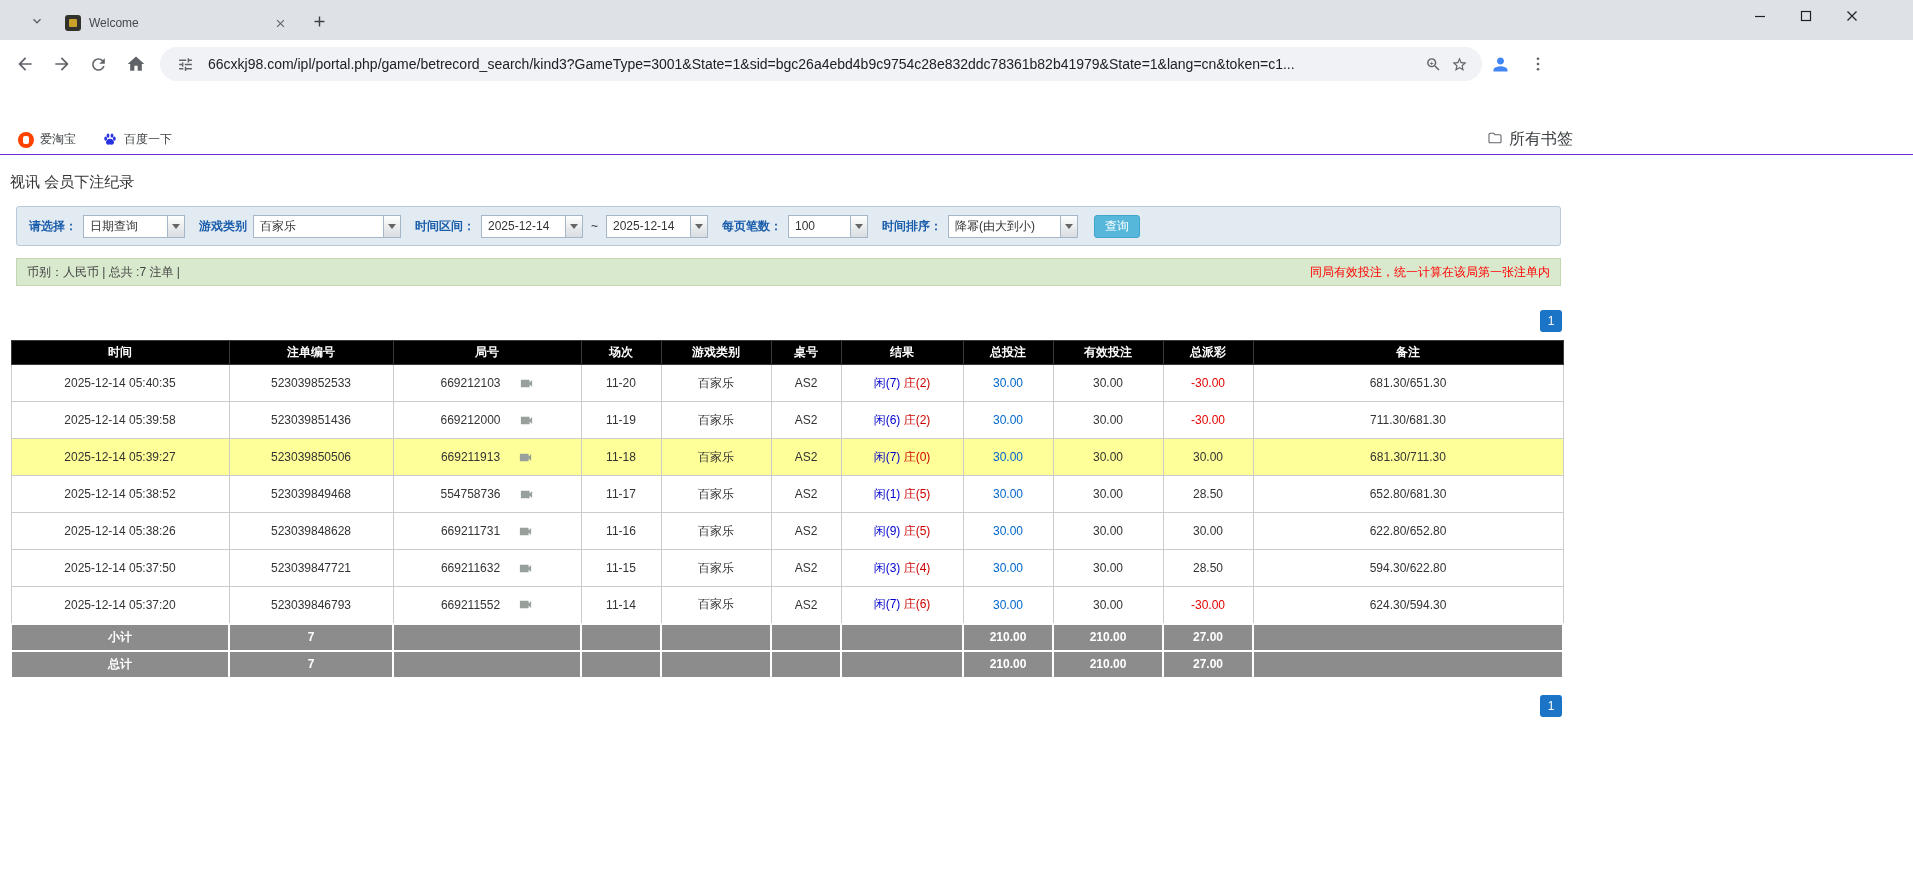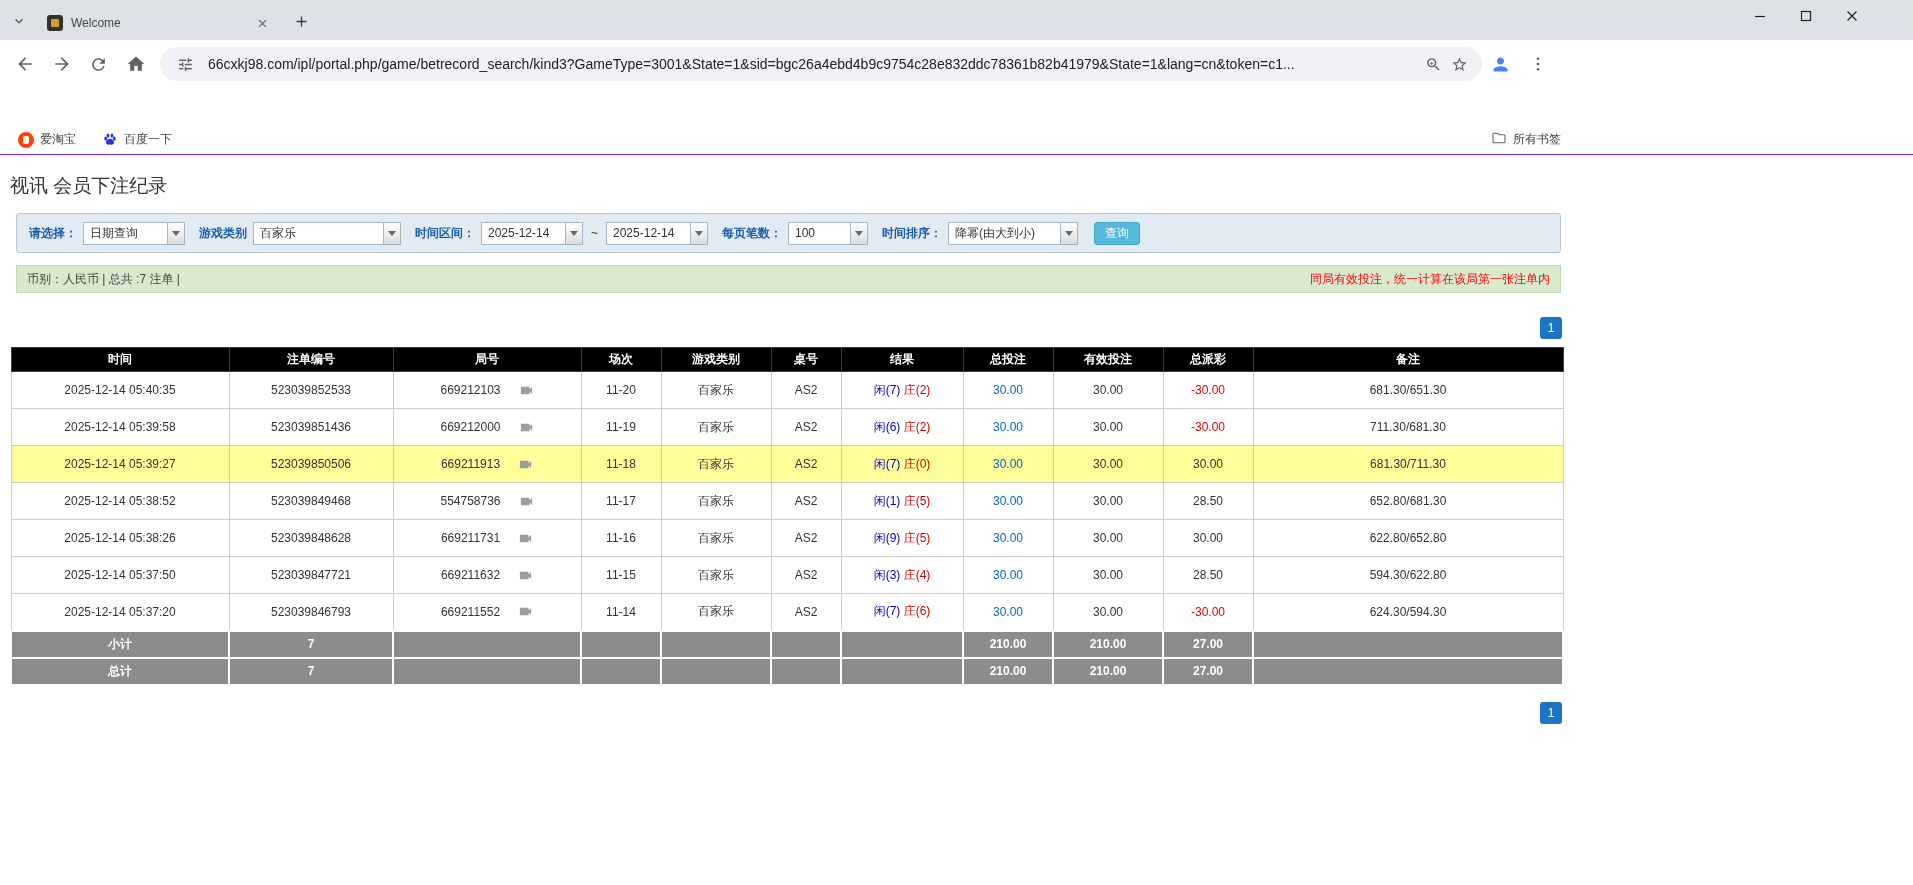--- a/index.html
+++ b/index.html
@@ -1,21 +1,21 @@
 <!DOCTYPE html>
 <html><head>
 <meta charset="utf-8">
 <style>
   * { margin:0; padding:0; box-sizing:border-box; }
   html,body { width:1913px; height:885px; }
   body { font-family:"Liberation Sans","DejaVu Sans",sans-serif; background:#fff; overflow:hidden; }
   [data-interactable="true"] { cursor:pointer; }
 
   
-  .tabstrip { height:40px; background:#dee1e6; display:flex; align-items:flex-end; padding-left:3px; position:relative; }
+  .tabstrip { height:40px; background:#dee1e6; display:flex; align-items:flex-end; padding-left:21px; position:relative; }
   .tabsearch { width:28px; height:28px; margin:0 2px 5px 2px; border-radius:50%; display:flex; align-items:center; justify-content:center; }
   .tab { width:244px; height:34px; display:flex; align-items:center; gap:8px; padding:0 8px 0 12px; font-size:12px; color:#45494d; }
   .tab.active { background:#fff; border-radius:8px 8px 0 0; color:#202124; box-shadow:0 0 2px rgba(0,0,0,.08); }
   .tab .tab-title { flex:1; white-space:nowrap; overflow:hidden; }
   .tab .tab-close { width:18px; height:18px; border-radius:50%; display:flex; align-items:center; justify-content:center; flex:none; }
   .favicon { width:16px; height:16px; flex:none; display:flex; align-items:center; justify-content:center; }
   .fav-welcome { background:#33312e; border-radius:3px; position:relative; }
   .fav-welcome::after { content:""; position:absolute; left:4px; top:4px; width:8px; height:8px; background:#c9a227; border-radius:1px; }
   .newtab { width:28px; height:28px; margin:0 0 5px 8px; display:flex; align-items:center; justify-content:center; border-radius:50%; }
   .wincontrols { position:absolute; right:38px; top:0; height:32px; display:flex; }
@@ -24,25 +24,25 @@
   .toolbar { height:48px; background:#fff; display:flex; align-items:center; padding:6px 6px; }
   .tbtn { width:35px; height:35px; border-radius:50%; display:flex; align-items:center; justify-content:center; flex:none; margin:0 1px; }
   .omnibox { width:1322px; height:34px; background:#f0f2f5; border-radius:17px; display:flex; align-items:center; padding:0 10px 0 12px; margin-left:6px; flex:none; }
   .omni-url { flex:1; font-size:14px; color:#202124; white-space:nowrap; overflow:hidden; margin-left:10px; }
   .omni-ic { width:26px; height:26px; display:flex; align-items:center; justify-content:center; flex:none; }
 
   .bookmarkbar { height:30px; background:#fff; display:flex; align-items:center; padding:0 18px; border-bottom:1px solid #6d28d9; position:relative;margin-top:37px; }
   .bm { display:flex; align-items:center; gap:6px; font-size:12px; color:#3c4043; margin-right:26px; }
   .fav-taobao { width:16px; height:16px; background:#ff4200; border-radius:50%; position:relative; flex:none; }
   .fav-taobao::after { content:""; position:absolute; left:5px; top:4px; width:6px; height:8px; background:#fff; border-radius:2px; }
-  .allbm { position:absolute; right:352px; display:flex; align-items:center; gap:6px; font-size:12px; color:#3c4043; }
+  .allbm { position:absolute; right:340px; display:flex; align-items:center; gap:6px; font-size:16px; color:#3c4043; }
 
   
   .viewport { height:767px; background:#fff; }
-  .page-title { margin:18px 0 0 10px; font-size:19px; color:#333; }
+  .page-title { margin:18px 0 0 10px; font-size:15px; color:#333; }
   .filterbar { margin:14px 16px 0; width:1545px; height:40px; background:#e2eaf2; border:1px solid #bac9d8; border-radius:3px; display:flex; align-items:center; padding:0 12px; column-gap:6px; font-size:12px; }
   .flabel { color:#1a5dab; font-weight:bold; margin-left:8px; white-space:nowrap; }
   .flabel.first { margin-left:0; }
   .combo { display:inline-flex; align-items:stretch; height:23px; background:#fff; border:1px solid #a4b6c8; flex:none; }
   .combo-text { flex:1; display:flex; align-items:center; padding:0 6px; color:#333; white-space:nowrap; overflow:hidden; }
   .combo-btn { width:17px; border-left:1px solid #a4b6c8; background:linear-gradient(#fefefe,#d9dde1); display:flex; align-items:center; justify-content:center; }
   .combo-btn::after { content:""; width:0; height:0; border:4px solid transparent; border-top:5px solid #666; margin-top:5px; }
   .w118{width:102px} .w148{width:148px} .w80{width:80px} .w130{width:130px}
   .tilde { color:#333; margin:0 2px; }
   .search-btn { height:23px; padding:0 10px; margin-left:10px; background:#56b7da; border:1px solid #41a6cb; border-radius:3px; color:#fff; font-size:12px; font-family:inherit; }

